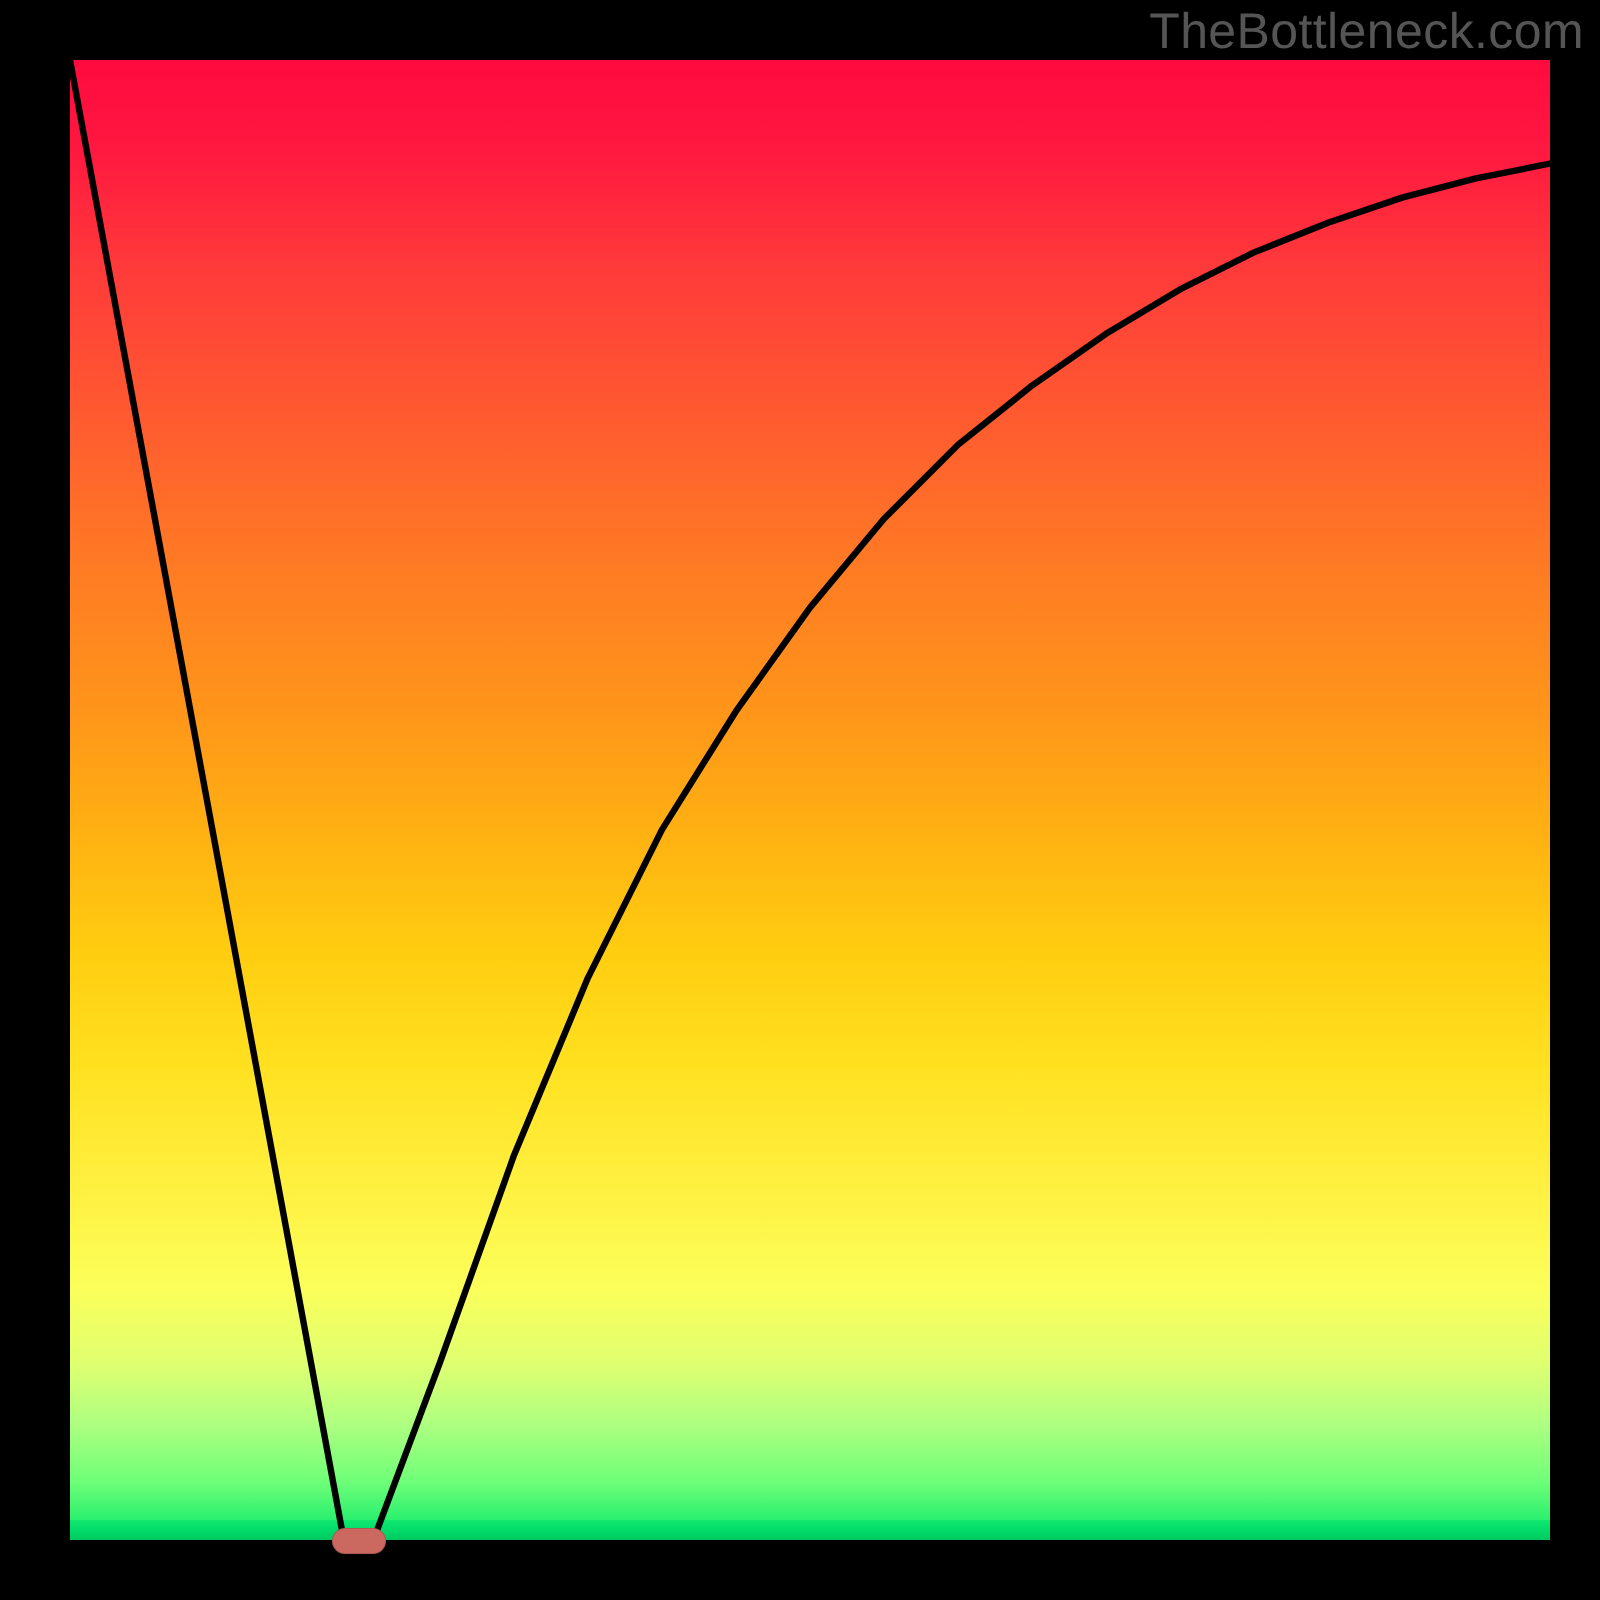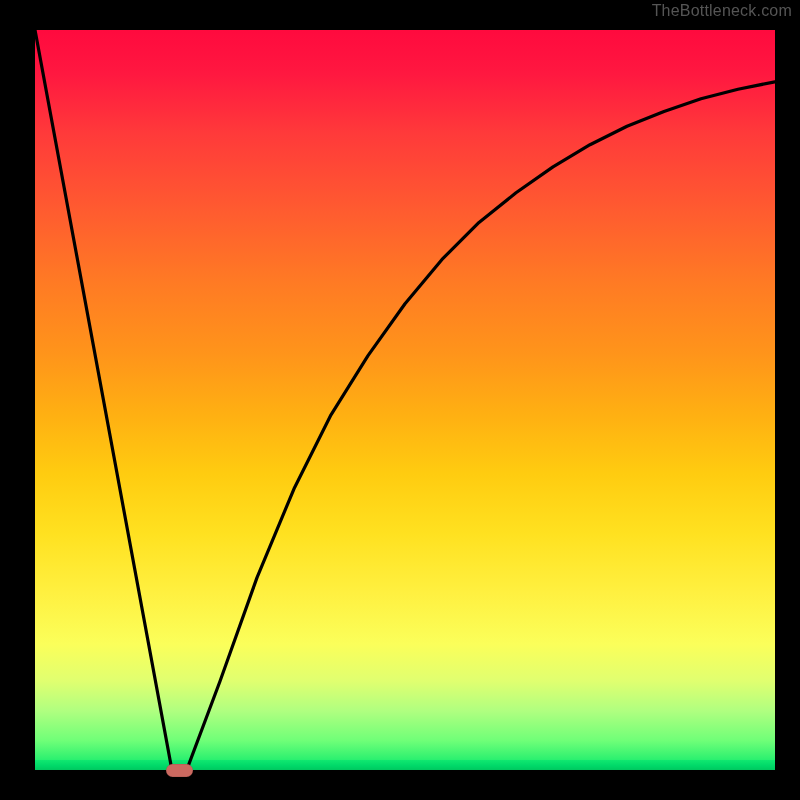--- a/index.html
+++ b/index.html
@@ -15,21 +15,21 @@
     position: relative;
     width: 800px;
     height: 800px;
     background: #000;
   }
   .watermark {
     position: absolute;
     top: 2px;
     right: 8px;
     color: #555;
-    font-size: 16px;
+    font-size: 25px;
     font-weight: 500;
     letter-spacing: 0.2px;
     z-index: 10;
   }
   .plot-area {
     position: absolute;
     left: 35px;
     top: 30px;
     width: 740px;
     height: 740px;

